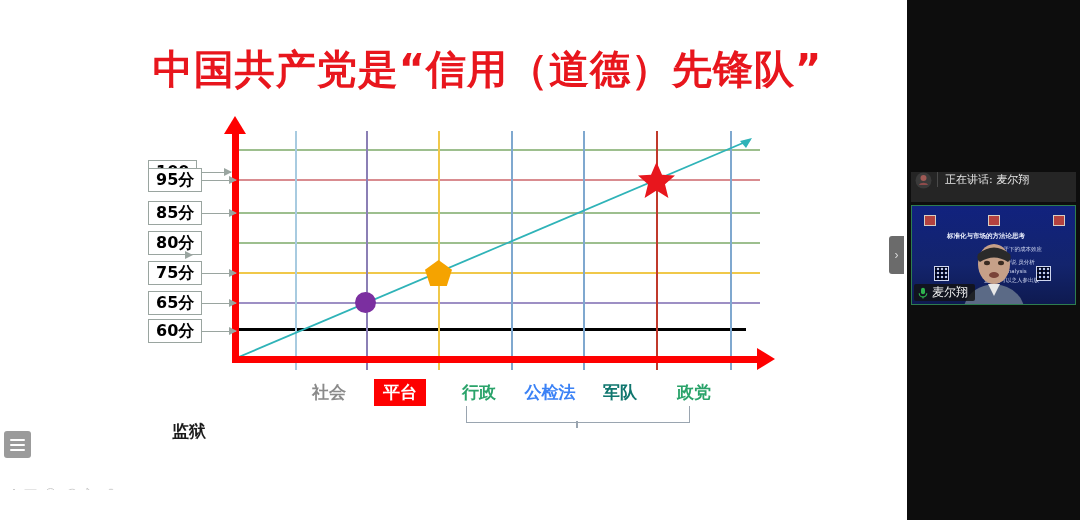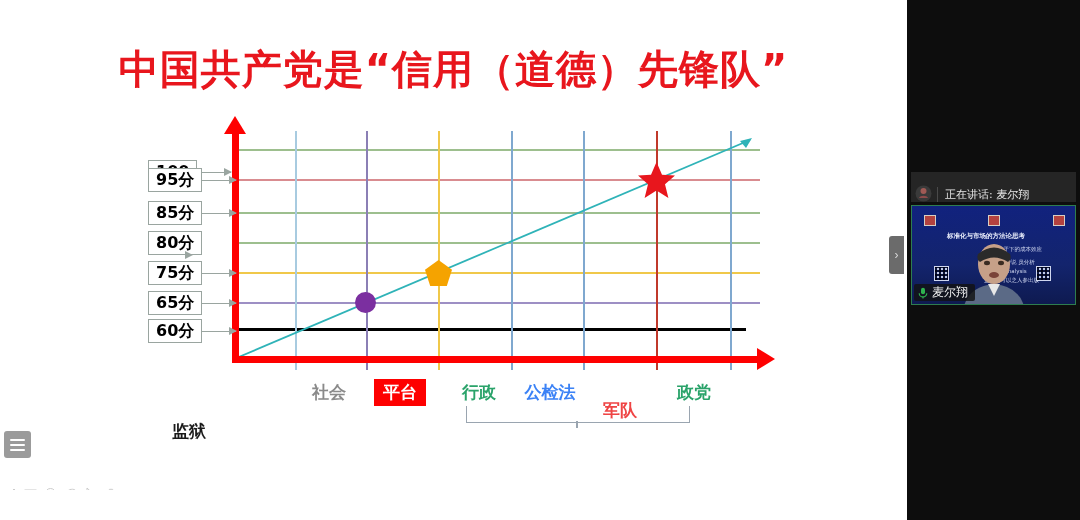--- a/index.html
+++ b/index.html
@@ -6,21 +6,21 @@
   body{
     width:1080px;height:520px;overflow:hidden;background:#ffffff;
     font-family:"Liberation Sans","DejaVu Sans",sans-serif;
     position:relative;
   }
   
   #stage{position:absolute;left:0;top:0;width:907px;height:490px;background:#fff;overflow:hidden;}
   #title{
     position:absolute;left:0;top:42px;width:907px;text-align:center;
     font-size:40px;font-weight:bold;color:#e8161d;letter-spacing:1px;
-    font-family:"DejaVu Sans",sans-serif;white-space:nowrap;
+    font-family:"DejaVu Sans",sans-serif;white-space:nowrap;padding-left:34px;
   }
   
   #chart{position:absolute;left:0;top:0;width:907px;height:470px;}
   .vline{position:absolute;width:1.5px;}
   .hline{position:absolute;height:1.5px;}
   .axis-y{position:absolute;left:232px;top:128px;width:7px;height:233px;background:#fe0000;}
   .axis-y-head{position:absolute;left:224px;top:116px;width:0;height:0;
       border-left:11px solid transparent;border-right:11px solid transparent;border-bottom:18px solid #fe0000;}
   .axis-x{position:absolute;left:232px;top:356px;height:7px;width:528px;background:#fe0000;}
   .axis-x-head{position:absolute;left:757px;top:348px;width:0;height:0;
@@ -58,21 +58,21 @@
     font-size:17px;color:#2b2b2b;font-family:"DejaVu Sans",sans-serif;white-space:nowrap;}
   
   #menu-btn{position:absolute;left:4px;top:431px;width:27px;height:27px;background:#9b9b9b;
     border-radius:3px;display:flex;flex-direction:column;justify-content:center;gap:3px;padding-left:6px;box-sizing:border-box;}
   #menu-btn i{display:block;height:2px;width:15px;background:#fff;border-radius:1px;}
   #annot-bar{position:absolute;left:4px;top:487px;display:flex;gap:7px;align-items:center;opacity:.30;}
   #annot-bar svg{display:block;}
   
   #rightpane{position:absolute;left:907px;top:0;width:173px;height:520px;background:#0d0d0d;}
   #speaker-bar{position:absolute;left:911px;top:172px;width:165px;height:30px;background:#252525;
-      display:flex;align-items:flex-end;}
+      display:flex;align-items:flex-start;}
   #speaker-bar .avatar{width:17px;height:17px;margin-left:4px;flex:0 0 auto;}
   #speaker-bar .sep{width:1px;height:15px;background:#4a4a4a;margin:0 7px 0 5px;}
   #speaker-bar .txt{color:#e6e6e6;font-size:11px;font-family:"DejaVu Sans",sans-serif;white-space:nowrap;}
   #video-tile{position:absolute;left:911px;top:205px;width:165px;height:100px;border:1.5px solid #2e7d4f;
       box-sizing:border-box;background:#0d1b54;overflow:hidden;}
   #video-inner{position:absolute;left:0;top:0;width:100%;height:100%;
       background:linear-gradient(180deg,#11227e 0%,#13246d 60%,#0e1a50 100%);}
   .vslide-txt{position:absolute;color:#cfd6ef;font-size:5.5px;font-family:"DejaVu Sans",sans-serif;white-space:nowrap;}
   .vseal{position:absolute;width:10px;height:9px;background:#b3423f;border:1px solid #d6cfc5;}
   .vqr{position:absolute;width:13px;height:13px;background:
@@ -158,21 +158,21 @@
     <svg class="star" style="left:638px;top:162px;width:37px;height:36px;" viewBox="0 0 37 36">
       <polygon points="18.5,0 24,12.8 37,13.6 27,22.3 30.4,36 18.5,28.5 6.6,36 10,22.3 0,13.6 13,12.8" fill="#e8161d"></polygon>
     </svg>
 
     <div class="xlabel" style="left:189px;color:#1a1a1a;margin-top:39px;">监狱</div>
     <div class="xlabel" style="left:329px;color:#8a8a8a;">社会</div>
     <div class="xlabel" style="left:400px;color:#1c6fd4;">市场</div>
     <div class="xlabel hl" style="left:400px;left:401px;top:379px;left:400px;color:#fff;left:400px;transform:translateX(-50%);left:400px;">平台</div>
     <div class="xlabel" style="left:479px;color:#2aa36a;">行政</div>
     <div class="xlabel" style="left:550px;color:#3b82f6;">公检法</div>
-    <div class="xlabel" style="left:620px;color:#ef4444;margin-top:18px;">军队</div>
+    <div class="xlabel" style="left:620px;color:#0f766e;">军队</div>
     <div class="xlabel" style="left:694px;color:#2aa36a;">政党</div>
 
     <div id="bracket"></div>
     <div id="bracket-stem"></div>
   </div>
 
   <div id="menu-btn">
     <i></i>
     <i></i>
     <i></i>

